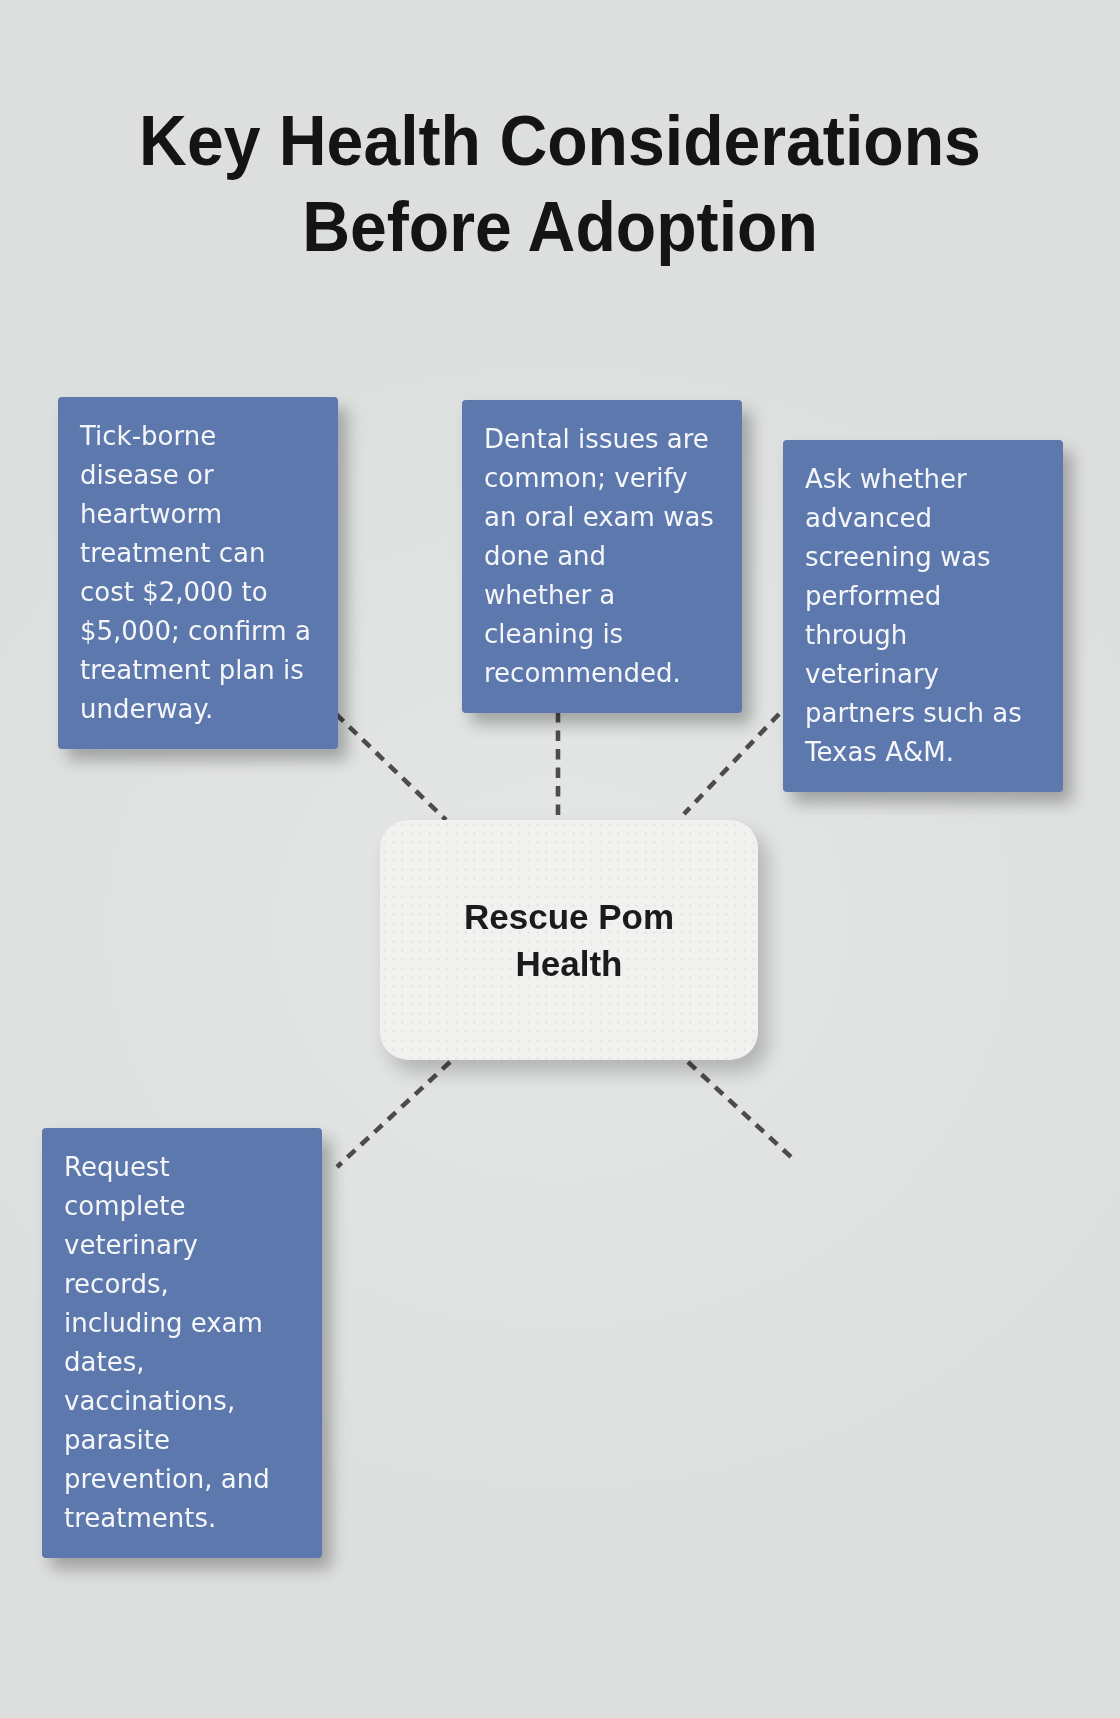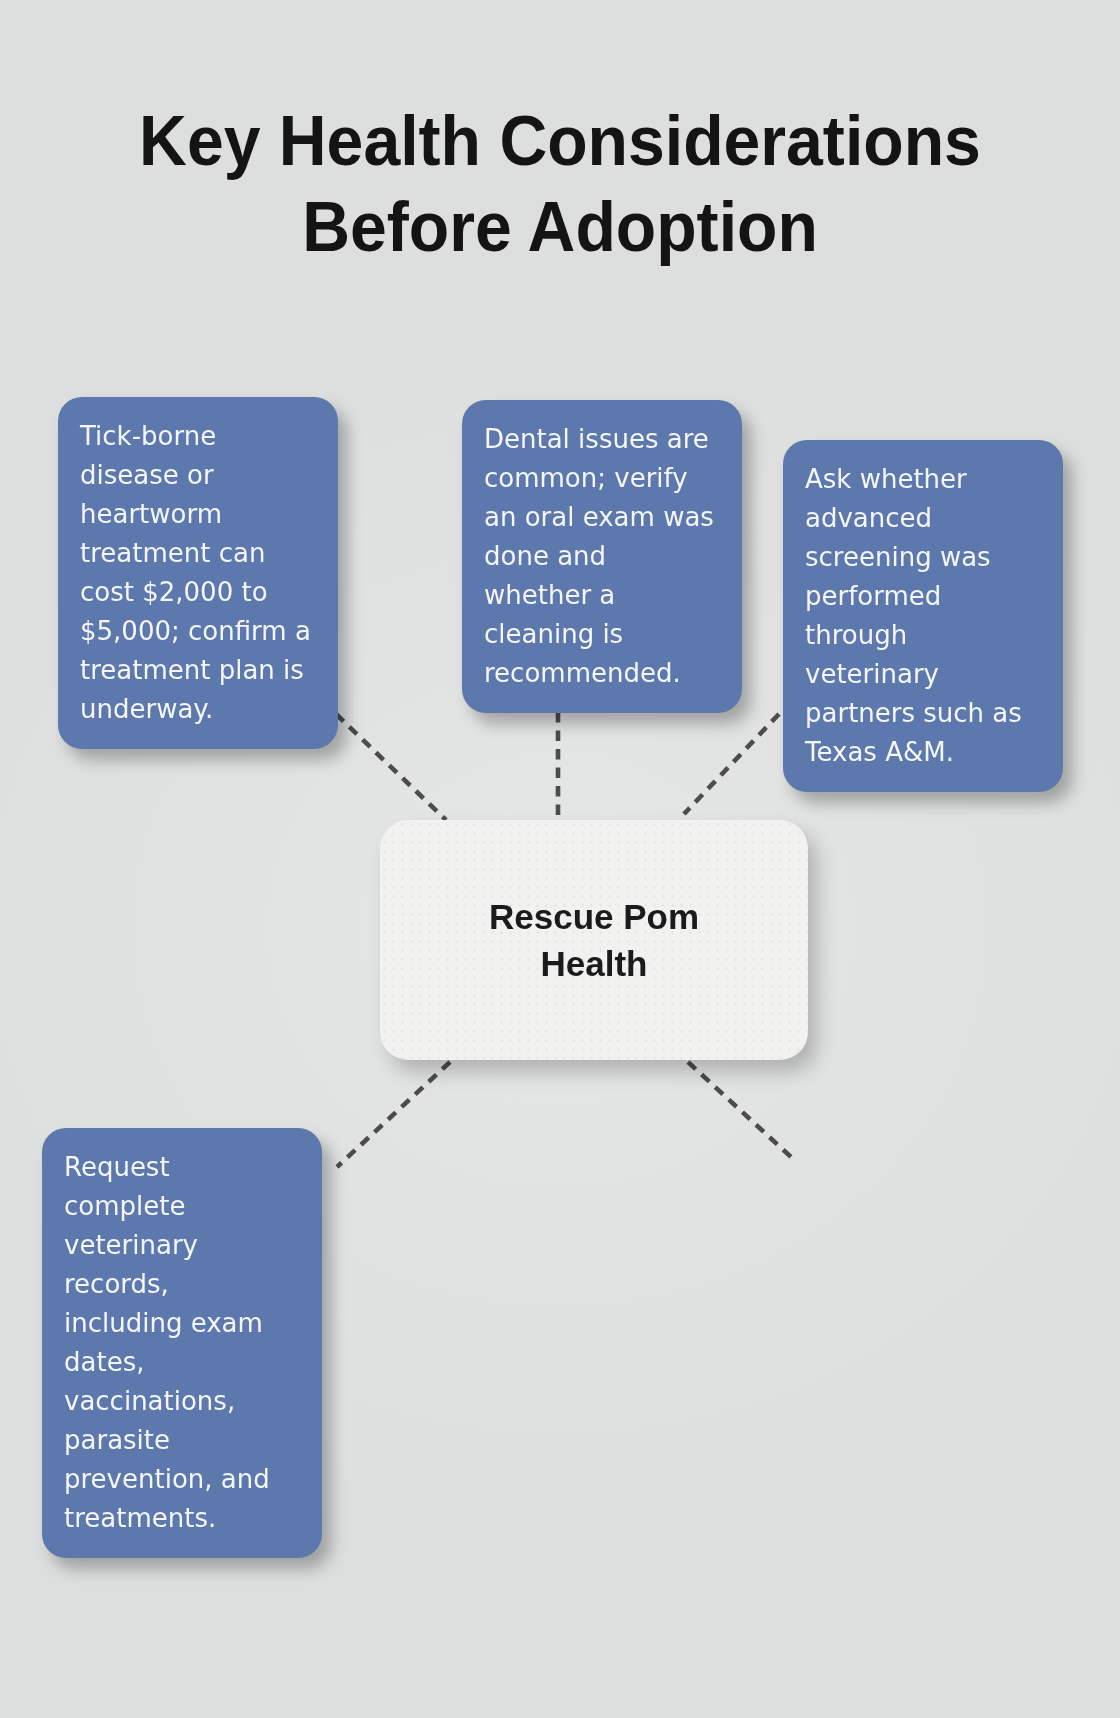--- a/index.html
+++ b/index.html
@@ -42,42 +42,42 @@
   .connectors line {
     stroke: #4c4c4c;
     stroke-width: 4.6;
     stroke-dasharray: 10.5 8;
   }
   .box {
     position: absolute;
     width: 280px;
     box-sizing: border-box;
     background: #5d78ac;
-    border-radius: 24px;
+    border-radius: 4px;
     padding: 20px 18px 20px 22px;
     box-shadow: 9px 11px 16px rgba(0, 0, 0, 0.28);
   }
   .box p {
     margin: 0;
     font-family: "DejaVu Sans", sans-serif;
     font-size: 26px;
     line-height: 39px;
     color: #f4f6f9;
     white-space: pre-line;
   }
   .box-1 { left: 58px;  top: 397px; }
   .box-2 { left: 422px; top: 400px; margin-left: 40px; }
   .box-3 { left: 783px; top: 400px; margin-top: 40px; }
   .box-4 { left: 42px;  top: 1128px; }
   .box-5 { left: 783px; top: 1130px; }
   .center-node {
     position: absolute;
     left: 380px;
     top: 820px;
-    width: 428px;
+    width: 378px;
     height: 240px;
     background-color: #f1f2f0;
     background-image: radial-gradient(rgba(0,0,0,0.05) 1px, transparent 1.2px);
     background-size: 9px 9px;
     border-radius: 28px;
     box-shadow: 9px 12px 20px rgba(0, 0, 0, 0.22);
     display: flex;
     align-items: center;
     justify-content: center;
   }

